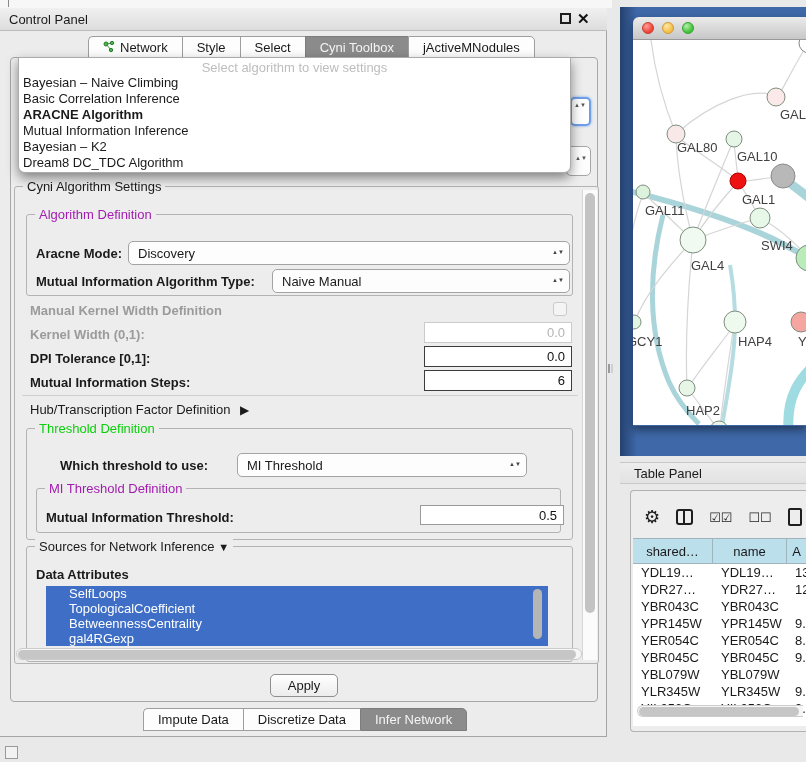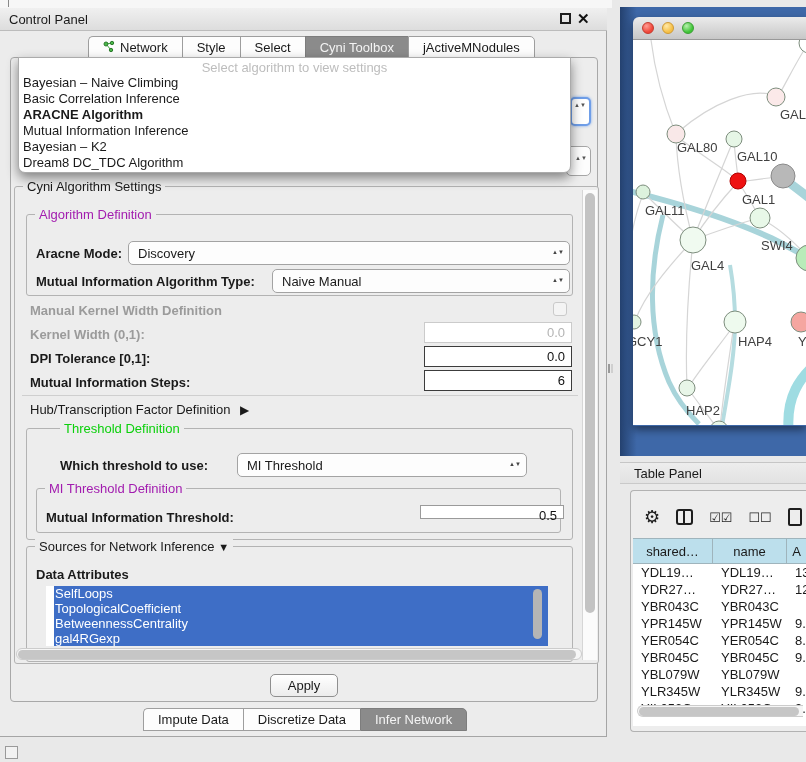--- a/index.html
+++ b/index.html
@@ -43,21 +43,21 @@
       border:1px solid #ababab;border-radius:1px 1px 7px 7px;
       box-shadow:0 5px 12px rgba(0,0,0,.45);z-index:6;box-sizing:border-box;padding-top:2px;}
   .popup-ph{text-align:center;color:#bdbdbd;height:15px;line-height:15px;}
   .popup-item{height:16px;line-height:16px;padding-left:4px;white-space:nowrap;}
   .popup-item.bold{font-weight:bold;}
 
   
   .fs{border:1px solid #b3b3b3;border-radius:3px;background:#ededed;box-sizing:border-box;}
   .legend{position:absolute;top:-8px;left:8px;background:#ededed;padding:0 4px;line-height:15px;}
   .legend.blue{color:#a21caf;}
-  .legend.green{color:#0bd00b;margin-left:25px;}
+  .legend.green{color:#0bd00b;}
   .blab{font-weight:bold;}
   .gray{color:#9b9b9b;}
 
   .combo{background:#fdfdfd;border:1px solid #a3a3a3;border-radius:5px;display:flex;
       align-items:center;padding-left:9px;box-sizing:border-box;position:absolute;}
   .combo .arr{margin-left:auto;margin-right:5px;display:flex;flex-direction:column;
       align-items:center;font-size:6px;line-height:5.5px;color:#444;}
   .field{background:#fff;position:absolute;box-sizing:border-box;text-align:right;
       padding-right:6px;line-height:19px;}
   .field.dis{border:1px solid #cbcbcb;color:#b4b4b4;}
@@ -69,21 +69,21 @@
   .divline{background:#cfcfcf;height:1px;}
 
   
   .vtrack{background:#fbfbfb;border-left:1px solid #d6d6d6;box-sizing:border-box;}
   .vthumb{position:absolute;background:#c3c3c3;border-radius:5px;}
   .htrack{background:#f6f6f6;border:1px solid #cccccc;border-radius:6px;box-sizing:border-box;}
   .hthumb{position:absolute;background:#c6c6c6;border-radius:5px;}
 
   
   .attr-list{background:#ffffff;overflow:hidden;}
-  .attr-item{height:15px;line-height:15px;color:#fff;padding-left:1px;margin-left:8px;}
+  .attr-item{height:15px;line-height:15px;color:#fff;padding-left:23px;}
 
   .btn{background:linear-gradient(#ffffff,#ececec);border:1px solid #8f8f8f;
       border-radius:5px;display:flex;align-items:center;justify-content:center;box-sizing:border-box;text-align:right;}
 
   .bot-tabs{left:143px;top:708px;height:23px;display:flex;}
   .mini-icon{left:5px;top:746px;width:13px;height:13px;border:1px solid #9a9a9a;
       background:#f2f2f2;box-sizing:border-box;}
   .grip{left:608px;top:364px;width:5px;height:9px;border-left:2px solid #9a9a9a;
       border-right:2px solid #cfcfcf;box-sizing:border-box;}
 
@@ -222,21 +222,21 @@
   </div>
   <div class="abs blab" style="left:60px;top:458px;">Which threshold to use:</div>
   <div class="combo" style="left:237px;top:453px;width:290px;height:24px;">
     <span>MI Threshold</span>
     <span class="arr">▲▼</span>
   </div>
   <div class="abs fs" style="left:36px;top:488px;width:525px;height:45px;">
     <span class="legend blue">MI Threshold Definition</span>
   </div>
   <div class="abs blab" style="left:46px;top:510px;">Mutual Information Threshold:</div>
-  <div class="field norm" style="left:420px;top:505px;width:144px;height:14px;">0.5</div>
+  <div class="field norm" style="left:420px;top:505px;width:144px;height:20px;">0.5</div>
 
   <div class="abs fs" style="left:26px;top:546px;width:547px;height:116px;">
     <span class="legend">
       <span>Sources for Network Inference</span>
       <span style="font-size:11px;"> ▼</span>
     </span>
   </div>
   <div class="abs blab" style="left:36px;top:567px;">Data Attributes</div>
   <div class="abs attr-list" style="left:46px;top:586px;width:502px;height:60px;" id="attr-list">
       <div class="attr-item" style="background: rgb(62, 110, 198);">SelfLoops</div>

